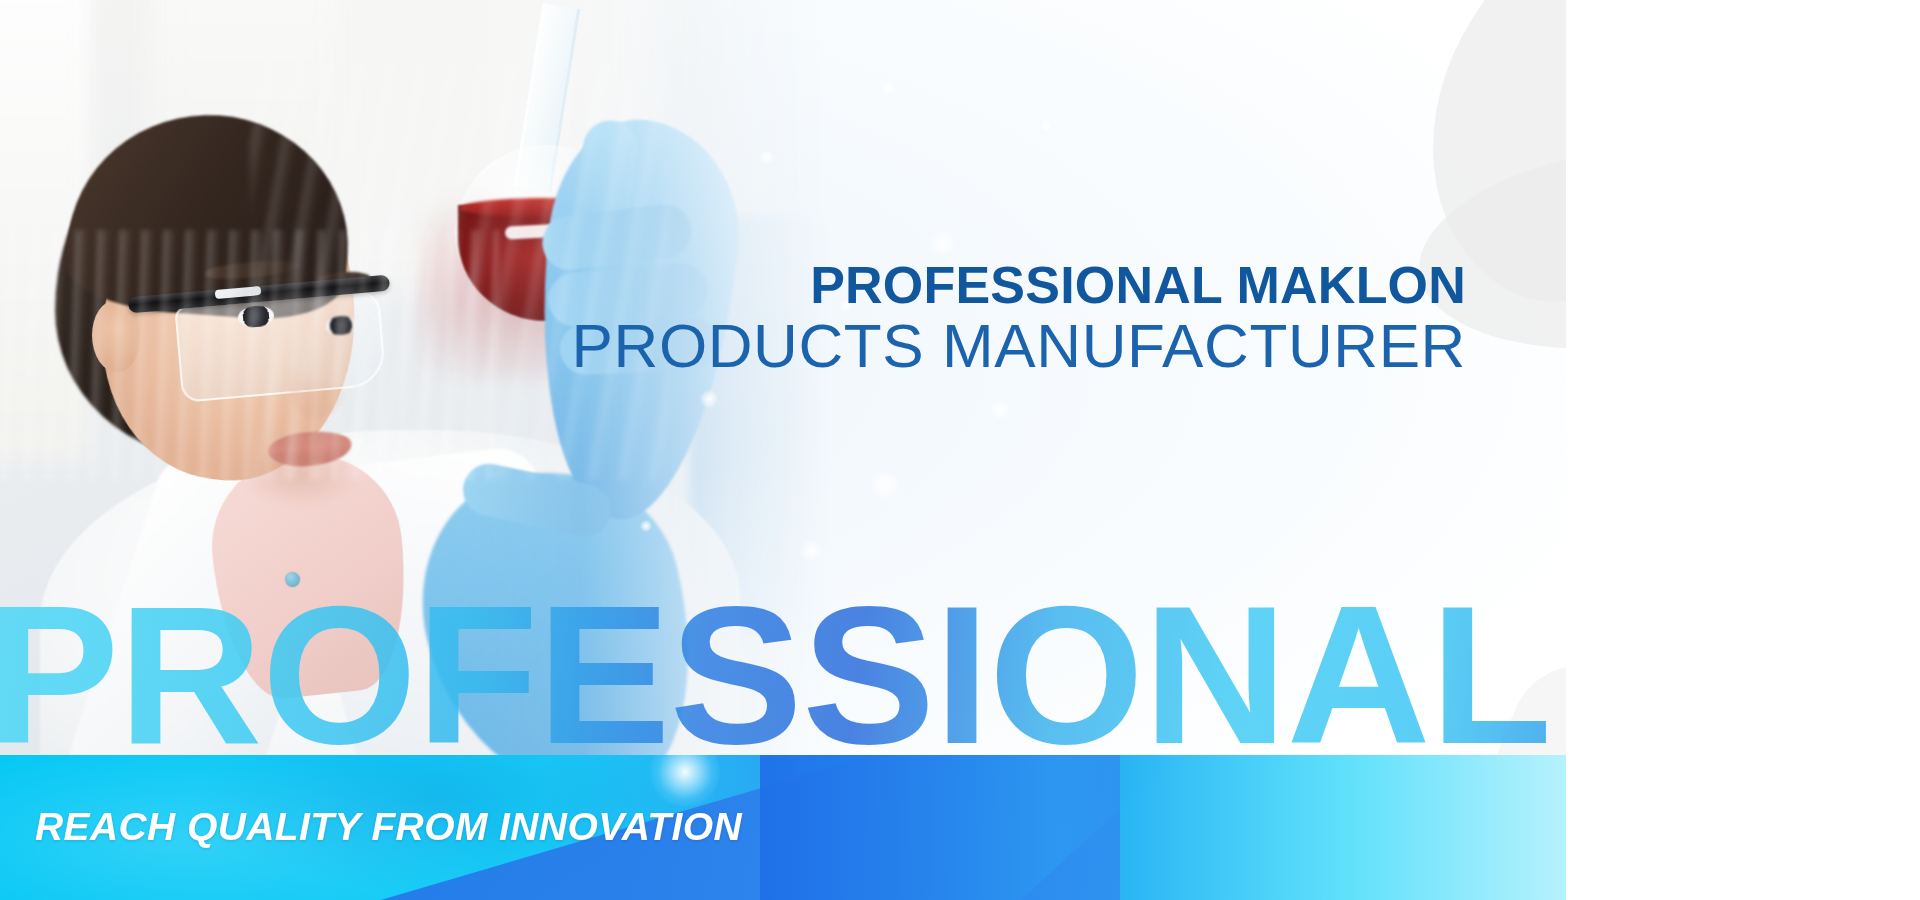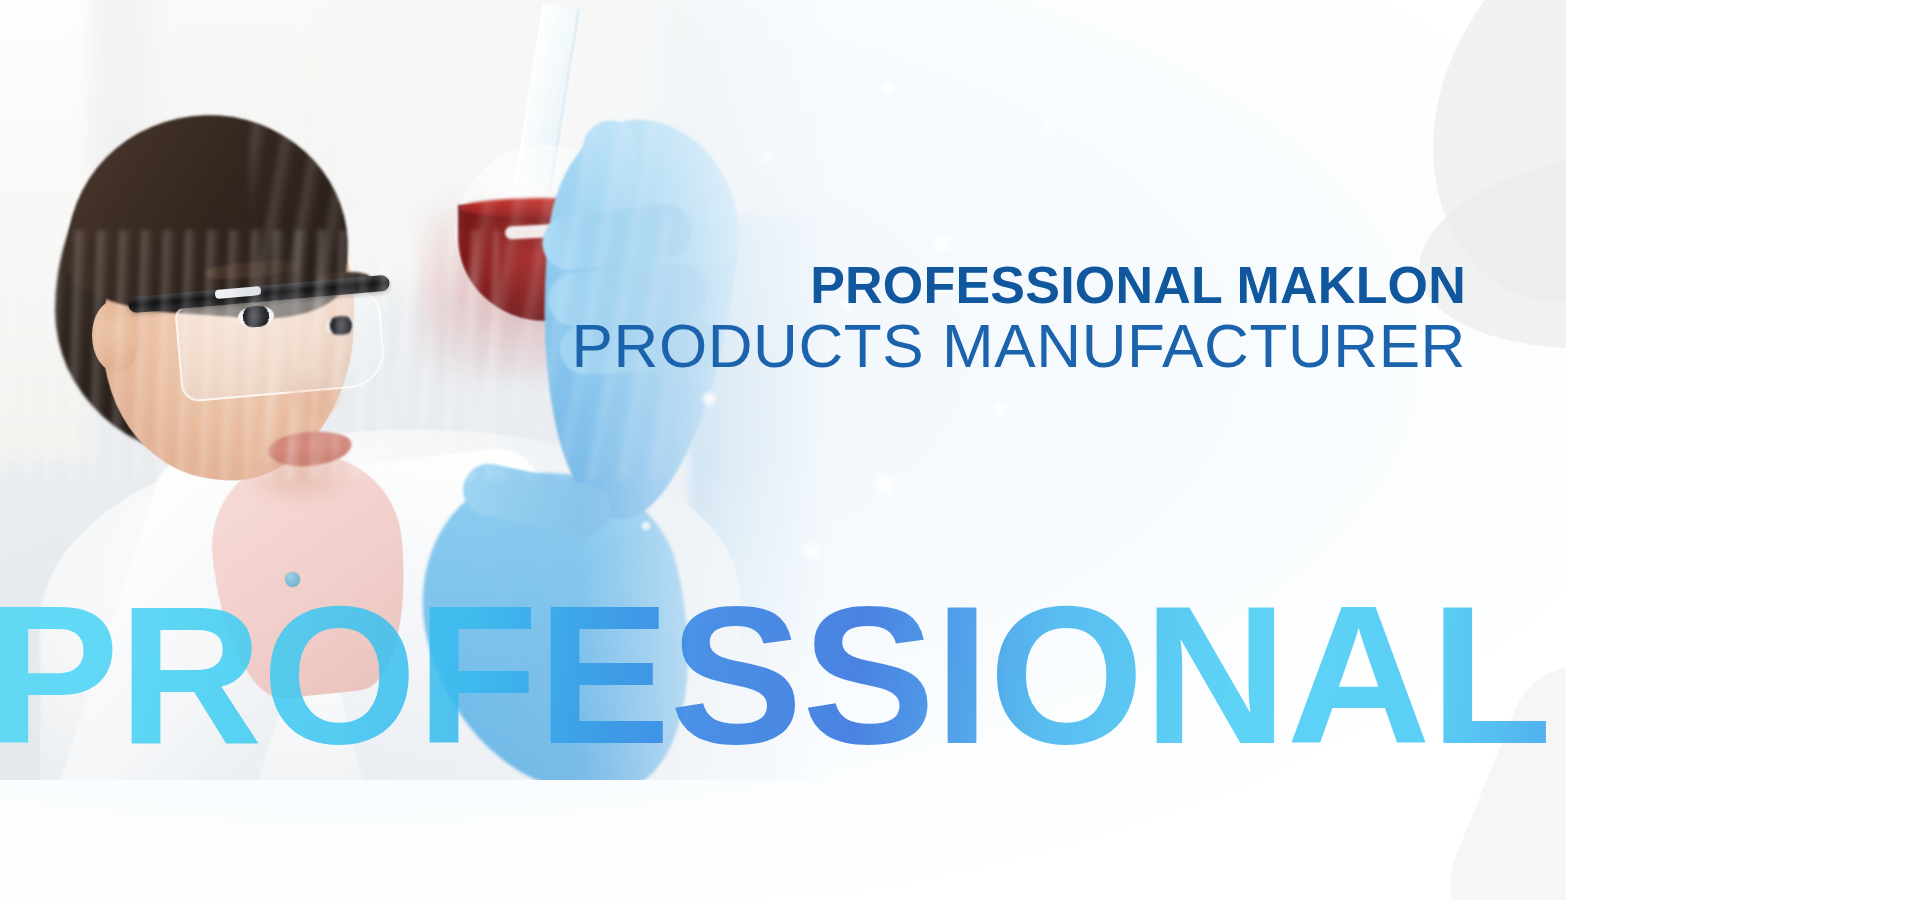--- a/index.html
+++ b/index.html
@@ -509,14 +509,21 @@
   <div class="bokeh" style="left:1040px; top:120px; width:12px; height:12px;"></div>
   <div class="bokeh" style="left:800px;  top:540px; width:22px; height:22px;"></div>
 
   <div class="headline">
     <div class="hl-1">PROFESSIONAL MAKLON</div>
     <div class="hl-3">PRODUCTS MANUFACTURER</div>
   </div>
 
   <div class="wordmark">PROFESSIONAL</div>
 
+  <div class="band">
+    <div class="band-silk"></div>
+    <div class="band-wedge"></div>
+    <div class="band-wedge2"></div>
+    <div class="band-glow"></div>
+    <div class="tagline">REACH QUALITY FROM INNOVATION</div>
+  </div>
 
 </div>
 
 </body></html>

